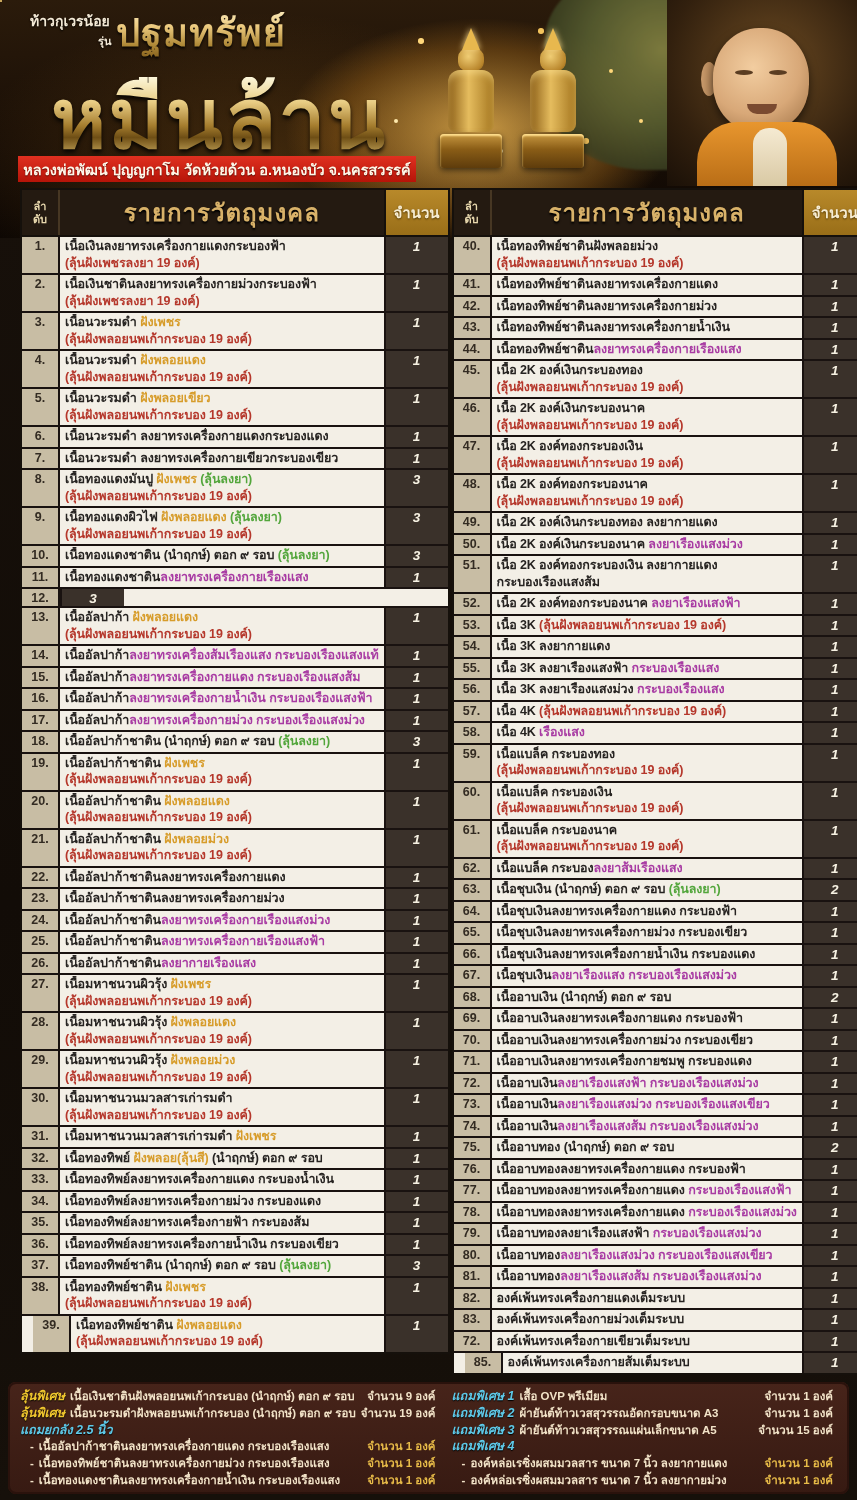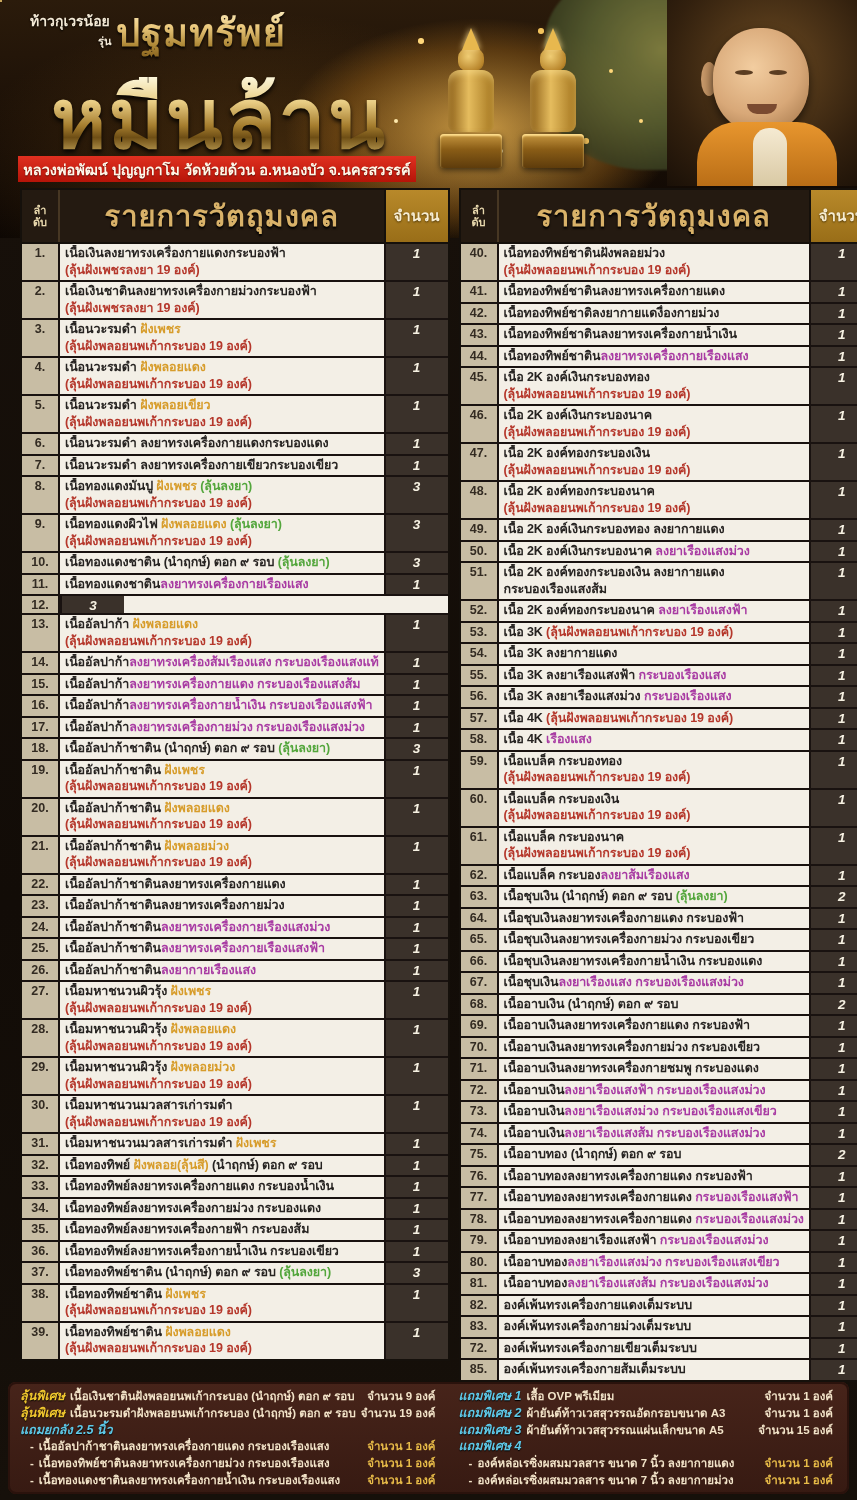--- a/index.html
+++ b/index.html
@@ -61,45 +61,45 @@
   .monk .eye{position:absolute;width:18px;height:5px;border-radius:50%;background:#5a3d22;top:70px;}
   .monk .eye.l{left:68px;} .monk .eye.r{left:102px;}
   .monk .mouth{position:absolute;left:80px;top:104px;width:30px;height:10px;border-radius:0 0 20px 20px;
     background:#7a4a30;}
   .monk .robe{position:absolute;left:30px;top:122px;width:140px;height:70px;border-radius:40px 40px 0 0;
     background:linear-gradient(180deg,#e8962e,#b56a14);}
   .monk .inner{position:absolute;left:86px;top:128px;width:34px;height:58px;border-radius:16px 16px 0 0;
     background:linear-gradient(180deg,#f5ead2,#d9c9a4);}
 
   
-  .tables{position:absolute;left:0;top:188px;width:857px;height:1196px;display:flex;gap:9px;
+  .tables{position:absolute;left:0;top:188px;width:857px;height:1196px;display:flex;gap:2px;
     padding:0 12px 0 20px;box-sizing:border-box;overflow:hidden;}
   .vtable{flex:1 1 0;border:2px solid #15100b;background:#f3efe6;height:max-content;}
   .thead{display:flex;background:#241a11;border-bottom:2px solid #15100b;}
   .th-no{width:36px;display:flex;flex-direction:column;align-items:center;justify-content:center;
     color:#e9d9ae;font-size:11px;font-weight:700;line-height:1.1;border-right:2px solid #473723;padding:3px 0;}
   .th-item{flex:1;display:flex;align-items:center;justify-content:center;color:#d9b269;
-    font-size:29px;font-weight:800;letter-spacing:1px;text-shadow:0 2px 2px #000;padding:3px 0;}
+    font-size:24px;font-weight:800;letter-spacing:1px;text-shadow:0 2px 2px #000;padding:3px 0;}
   .th-qty{width:62px;display:flex;align-items:center;justify-content:center;
     background:linear-gradient(180deg,#b8892a,#996e18);color:#f7edd3;font-size:15px;font-weight:800;
     text-shadow:0 1px 2px #4d3504;border-left:2px solid #15100b;}
   .trow{display:flex;border-bottom:2px solid #191210;}
-  .trow:last-child{border-bottom:none;}
+  .trow:last-child{border-bottom:none;padding-left:11px;}
   .cno{width:36px;background:#c8bda4;color:#332b22;font-size:12.5px;font-weight:700;
     display:flex;align-items:flex-start;justify-content:center;padding-top:2px;border-right:2px solid #191210;}
   .cdesc{flex:1;background:#f3efe6;padding:1px 5px 2px;min-width:0;}
   .dline{font-size:12.5px;font-weight:700;line-height:16.5px;letter-spacing:-.1px;white-space:nowrap;overflow:hidden;}
   .cqty{width:62px;background:#3a312a;color:#f6f1e2;font-size:13.5px;font-weight:700;font-style:italic;
     display:flex;align-items:flex-start;justify-content:center;padding-top:2px;border-left:2px solid #191210;}
   .c-k{color:#262321;} .c-r{color:#b5372b;} .c-g{color:#53a63c;} .c-o{color:#d79c2a;} .c-m{color:#a83ba3;}
 
   
   .footer{position:absolute;left:8px;right:8px;bottom:6px;height:112px;border-radius:8px;
     background:linear-gradient(180deg,#47241a,#371a12);box-shadow:inset 0 0 0 2px #2a120c;
-    display:flex;gap:17px;padding:6px 10px 6px 12px;box-sizing:border-box;}
+    display:flex;gap:10px;padding:6px 10px 6px 12px;box-sizing:border-box;}
   .fcol{flex:1 1 0;display:flex;flex-direction:column;justify-content:space-between;}
   .fline{display:flex;align-items:baseline;gap:5px;font-size:11.5px;font-weight:700;line-height:16px;
     color:#f2e3c8;white-space:nowrap;}
   .flabel{font-style:italic;font-weight:800;font-size:12.5px;}
   .flabel.y{color:#f0c62e;text-shadow:0 1px 1px #000;}
   .flabel.c{color:#5fc9e8;text-shadow:0 1px 1px #000;}
   .fdash{color:#f2e3c8;margin-left:10px;}
   .fqty{margin-left:auto;padding-right:6px;}
   .fqty.gold{color:#e7bb48;}
 </style>
@@ -466,21 +466,21 @@
           <div class="trow">
             <div class="cno">41.</div>
             <div class="cdesc">
               <div class="dline"><span class="c-k">เนื้อทองทิพย์ชาตินลงยาทรงเครื่องกายแดง</span></div>
             </div>
             <div class="cqty">1</div>
           </div>
           <div class="trow">
             <div class="cno">42.</div>
             <div class="cdesc">
-              <div class="dline"><span class="c-k">เนื้อทองทิพย์ชาติลงยากายแดงื่องกายม่วง</span></div>
+              <div class="dline"><span class="c-k">เนื้อทองทิพย์ชาตินลงยาทรงเครื่องกายม่วง</span></div>
             </div>
             <div class="cqty">1</div>
           </div>
           <div class="trow">
             <div class="cno">43.</div>
             <div class="cdesc">
               <div class="dline"><span class="c-k">เนื้อทองทิพย์ชาตินลงยาทรงเครื่องกายน้ำเงิน</span></div>
             </div>
             <div class="cqty">1</div>
           </div>

